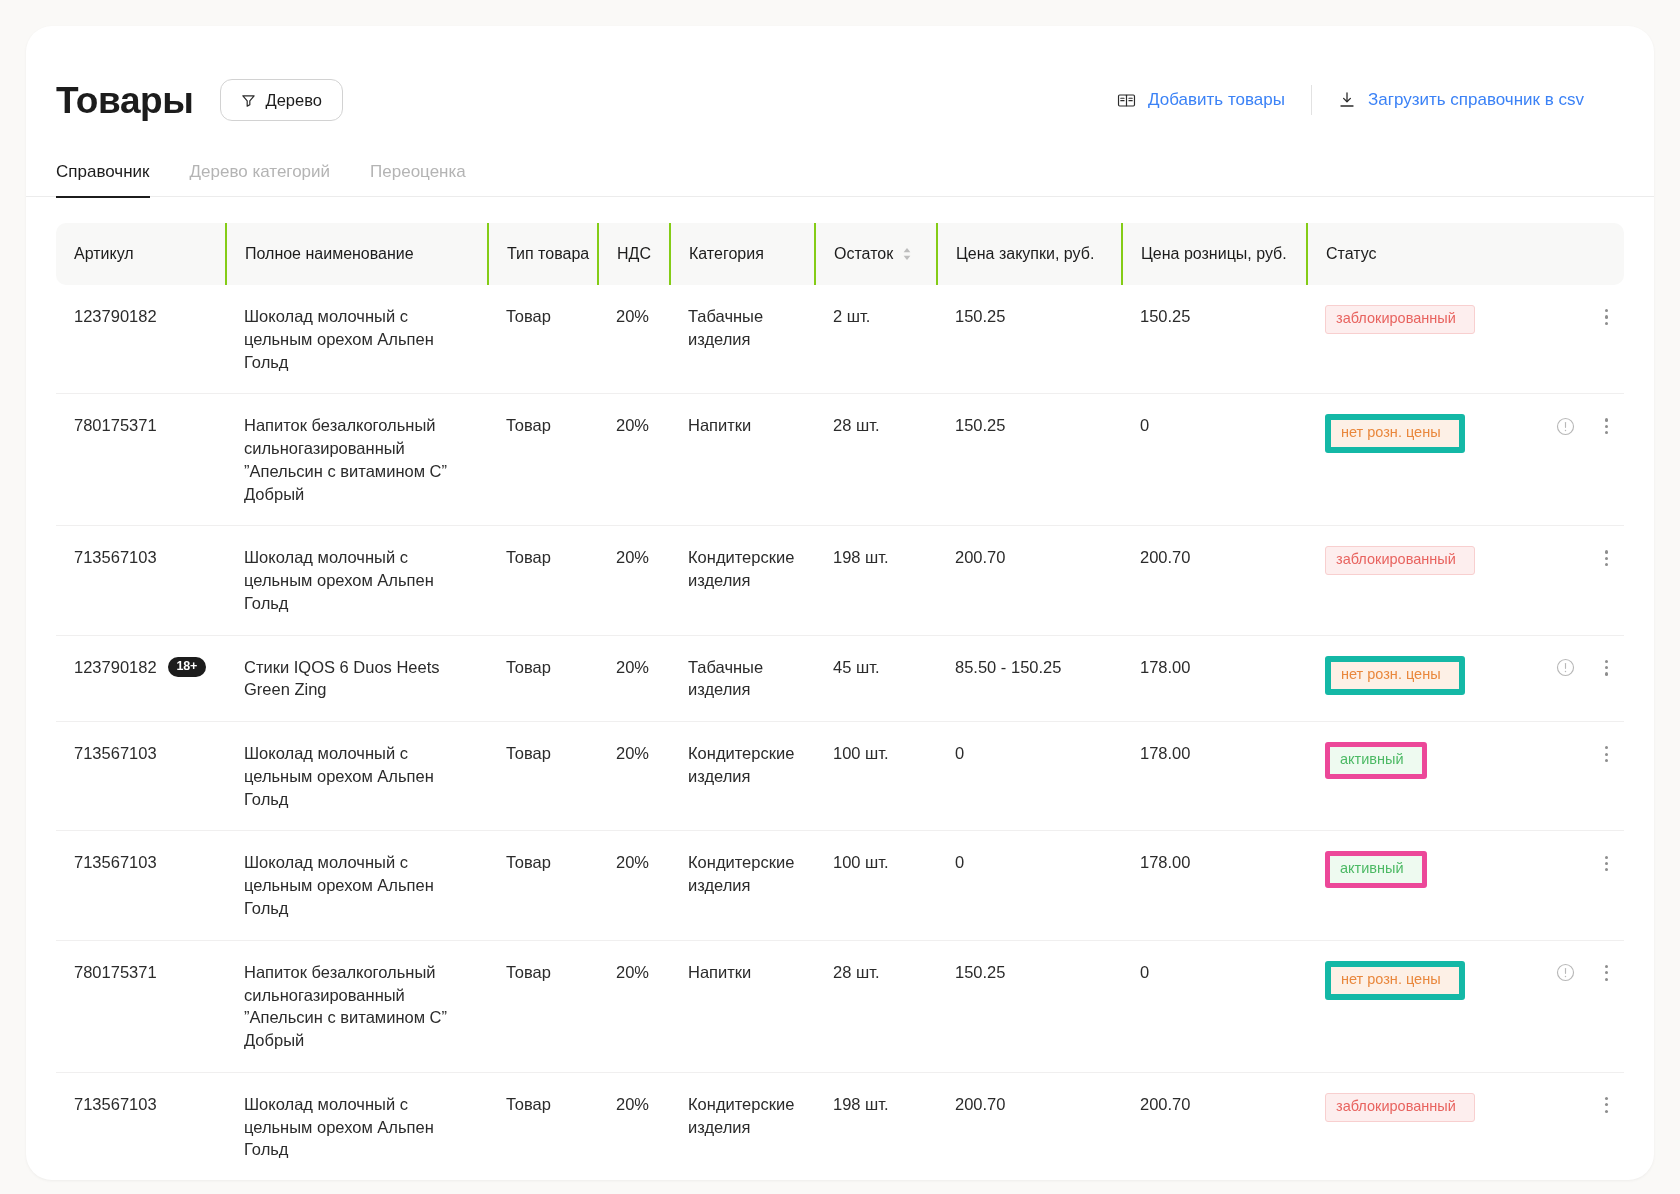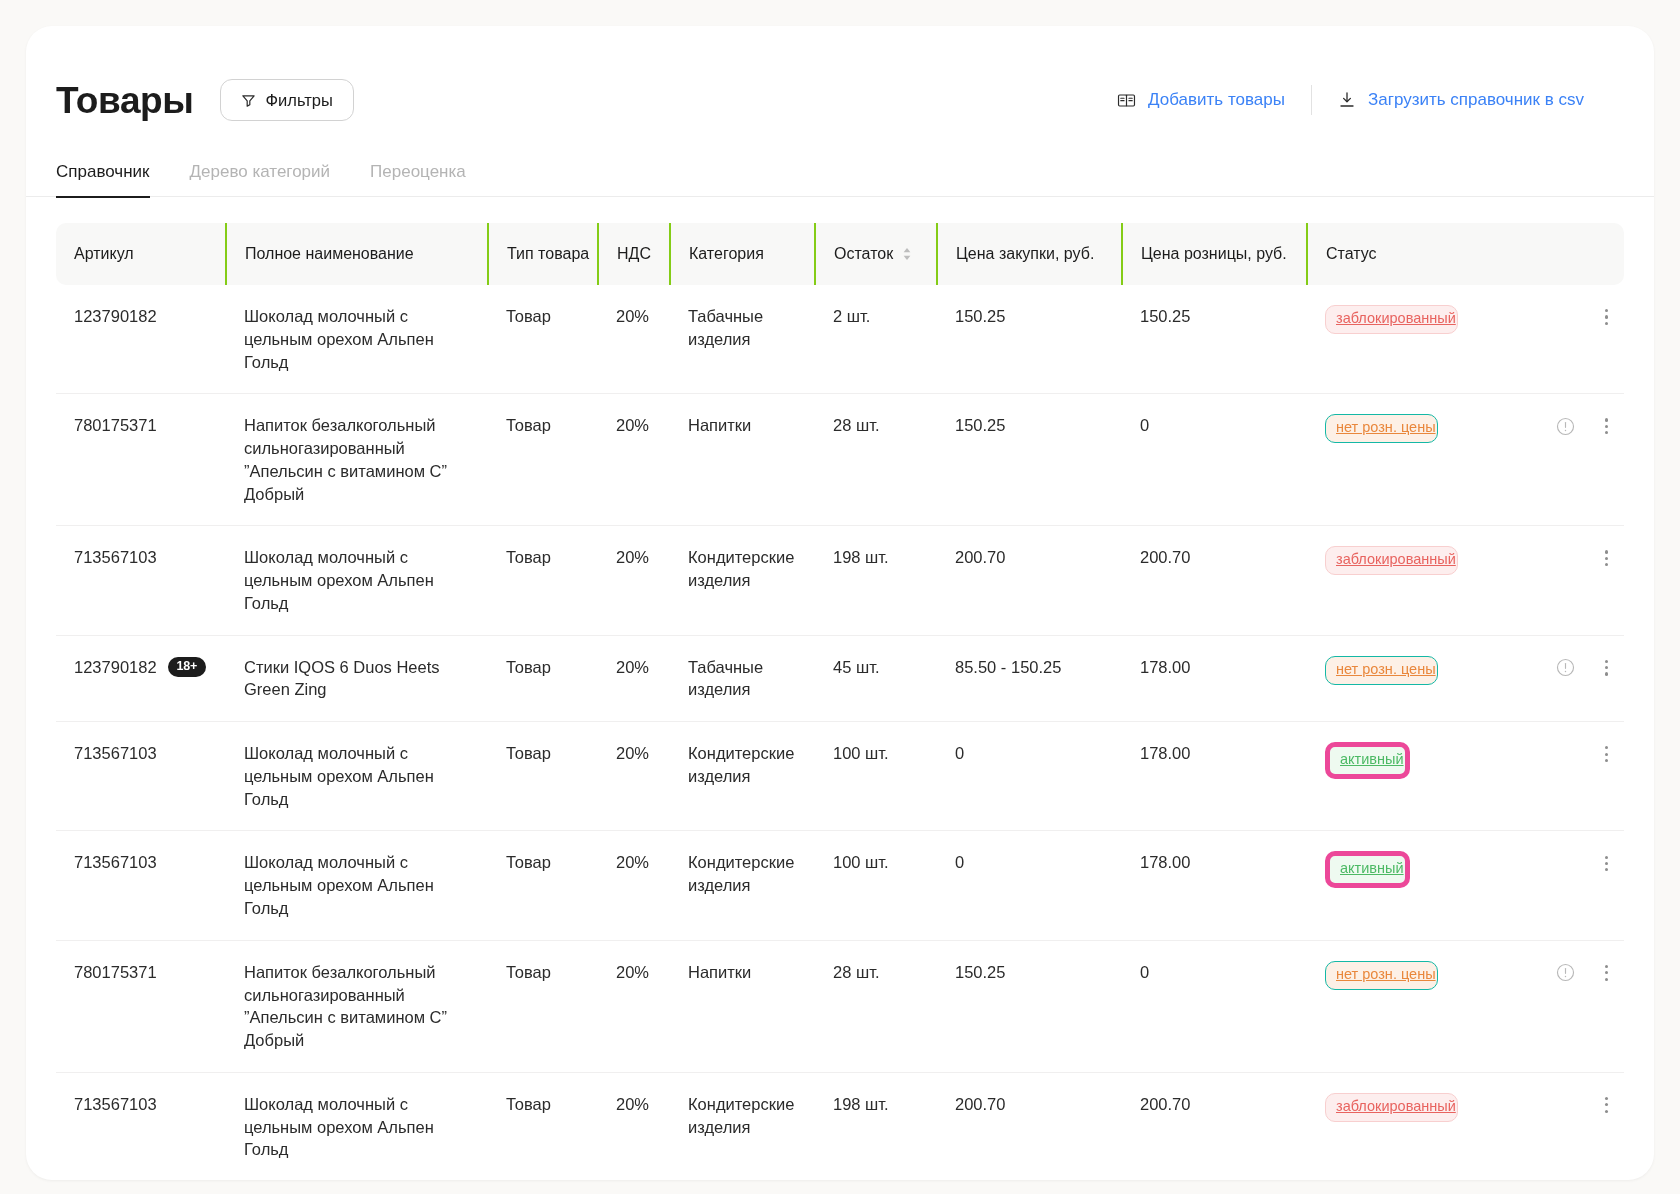--- a/index.html
+++ b/index.html
@@ -175,34 +175,33 @@
   }
 
   .status-cell {
     display: flex;
     align-items: flex-start;
     gap: 0;
   }
   .chip {
     display: inline-block;
     font-size: 14.5px;
-    border-radius: 10px;
-    padding: 5px 1px 6px 10px;
+    border-radius: 3px;
+    padding: 5px 18px 6px 10px;
     line-height: 1.1;
     white-space: nowrap;
-    text-decoration: underline;
   }
   .chip-blocked {
     background: #fdeeee;
     border: 1px solid #f8cfcf;
     color: #e8635f;
   }
   .chip-noprice {
     background: #fdf0e6;
-    border: 1px solid #14b8a6;
+    border: 6px solid #14b8a6;
     color: #e9873c;
   }
   .chip-active {
     background: #eefaf0;
     border: 5px solid #ec4899;
     color: #4cb964;
   }
   .status-icons {
     margin-left: auto;
     display: flex;
@@ -241,21 +240,21 @@
 
   <div class="page-header">
     <div class="page-title">Товары</div>
 
     <button class="filters-btn">
       <span>
         <svg width="15" height="15" viewBox="0 0 16 16" fill="none" stroke="#2b2b2b" stroke-width="1.3" stroke-linecap="round" stroke-linejoin="round">
           <path d="M2 3h12l-4.6 5.3v4.2L6.6 14V8.3z"></path>
         </svg>
       </span>
-      <span>Фильтры</span>
+      <span>Дерево</span>
     </button>
 
     <div class="header-spacer"></div>
 
     <div class="header-actions">
       <div class="hdr-action">
         <span>
           <svg width="19" height="19" viewBox="0 0 20 20" fill="none" stroke="#2b2b2b" stroke-width="1.25" stroke-linecap="round" stroke-linejoin="round">
             <rect x="1.6" y="4.2" width="16.8" height="11.6" rx="1.2"></rect>
             <path d="M10 4.6v10.8"></path>

